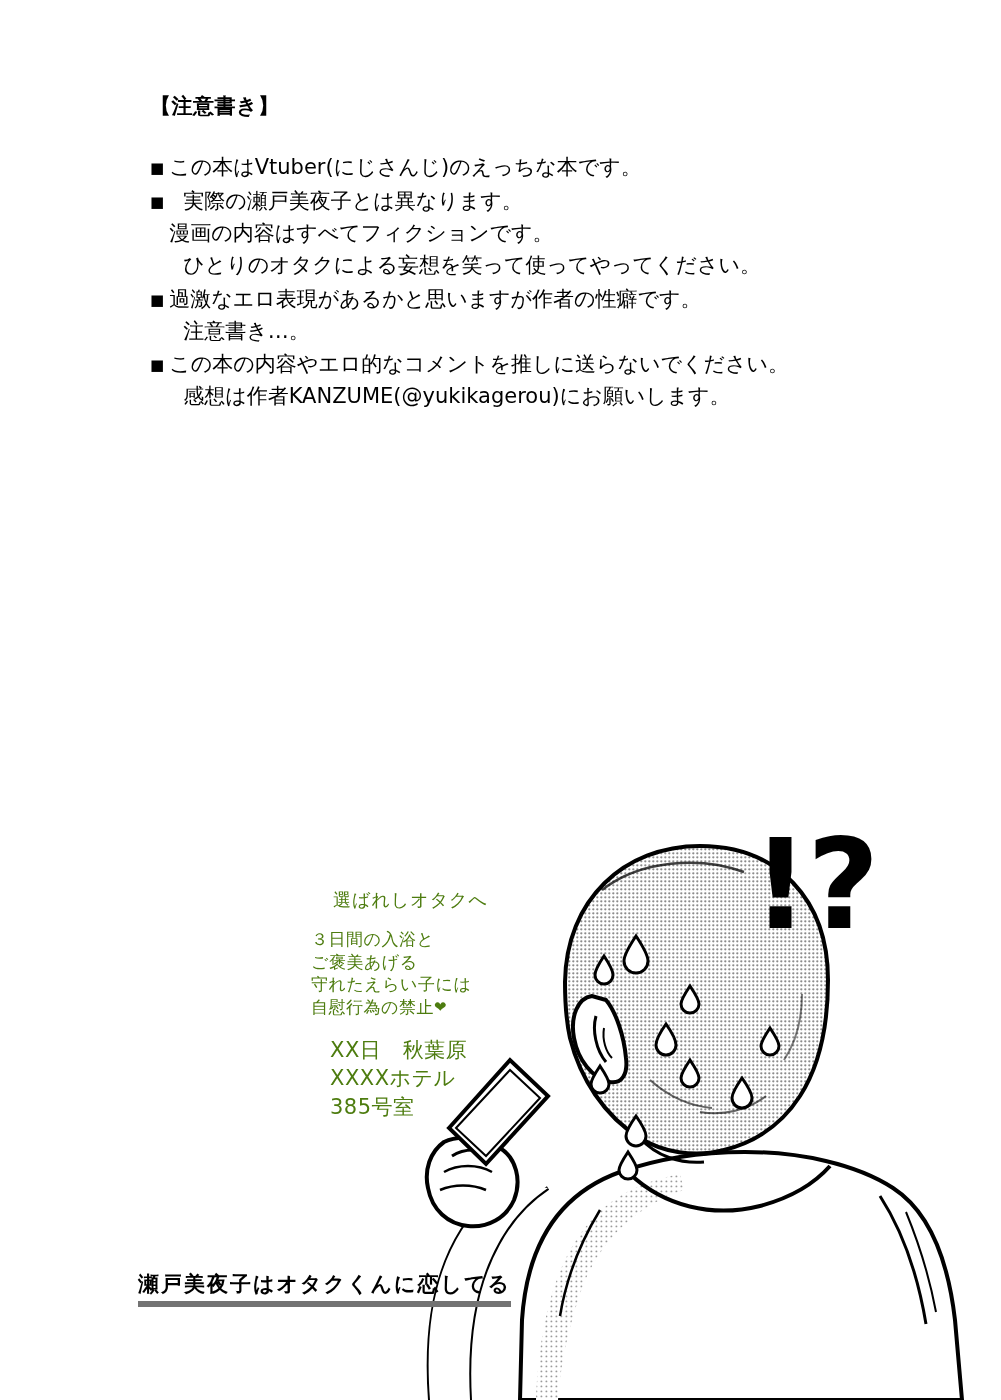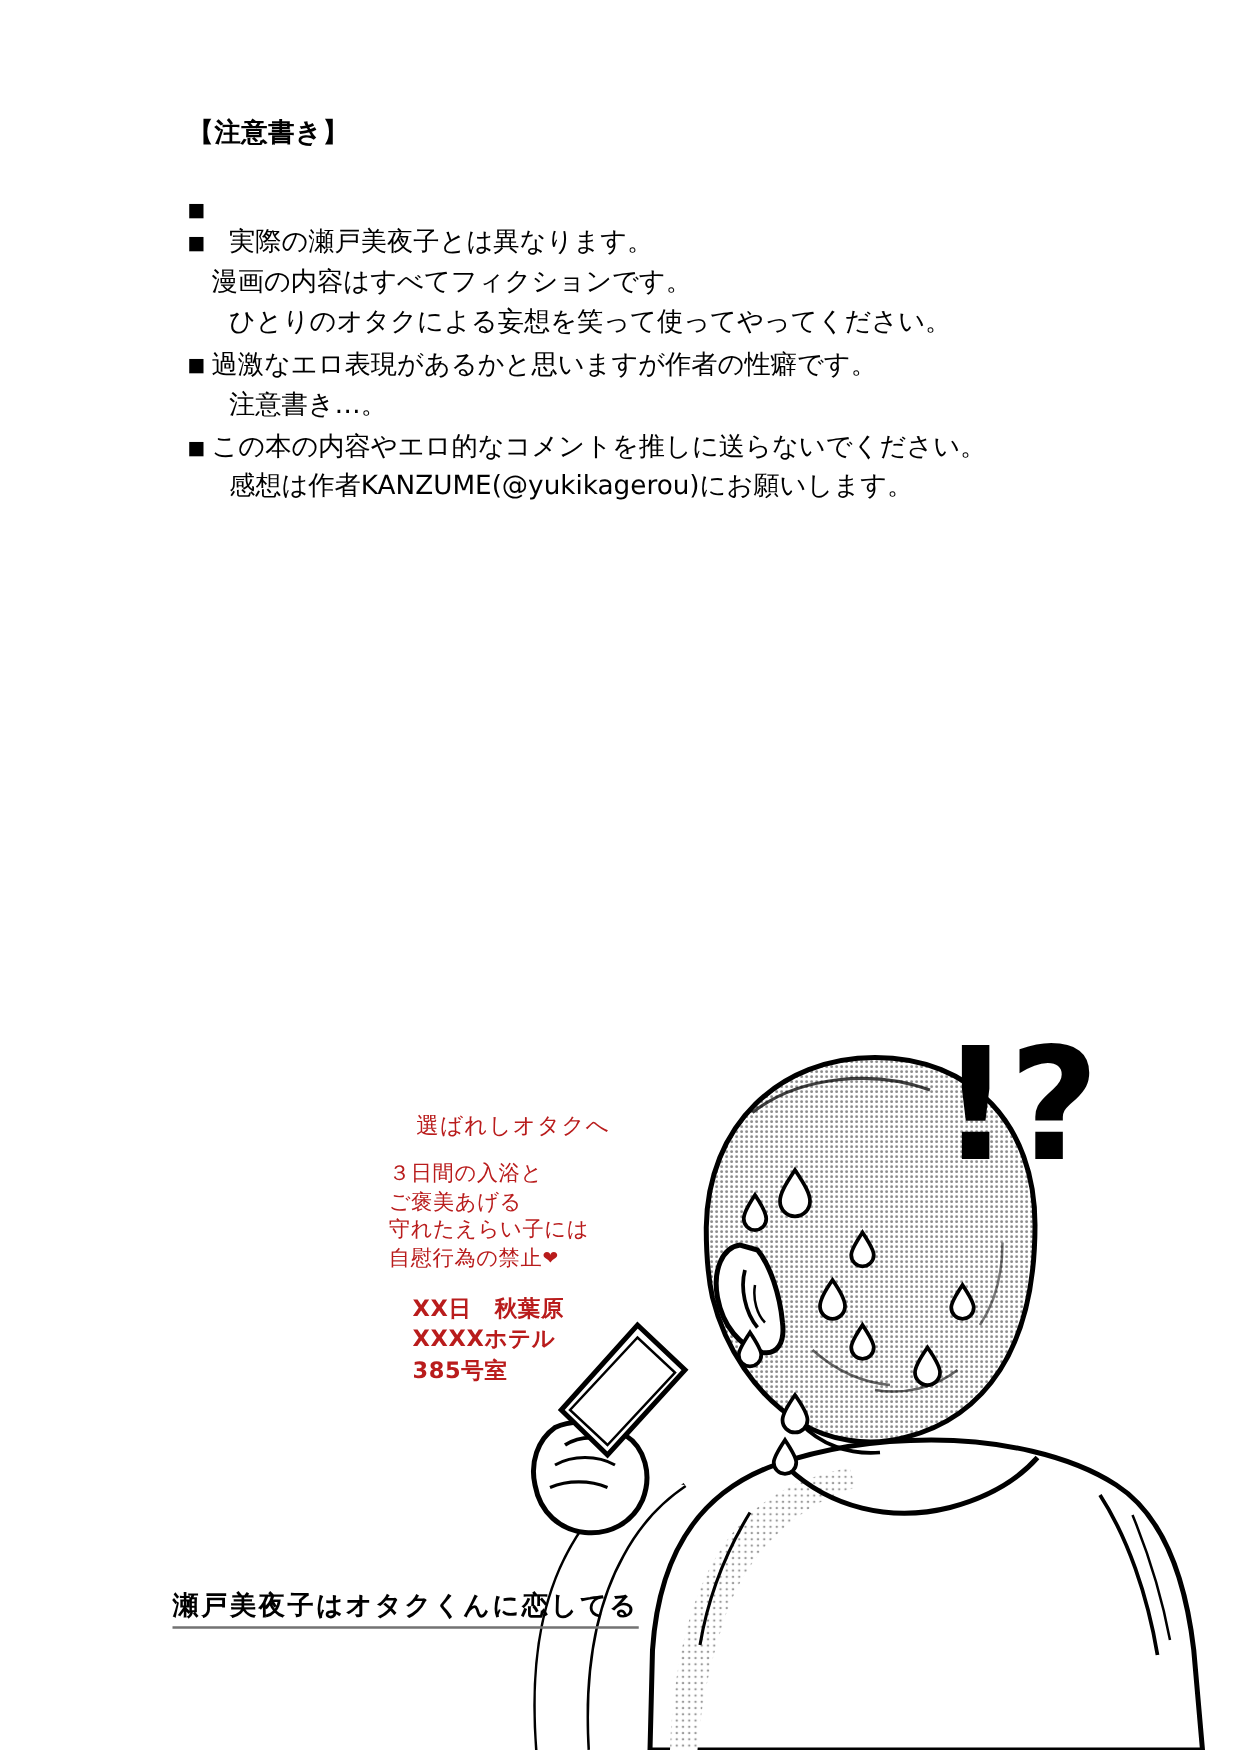--- a/index.html
+++ b/index.html
@@ -69,57 +69,56 @@
   .illo-svg {
     position: absolute;
     left: 0;
     top: 0;
   }
 
   
   .img-text {
     position: absolute;
     font-family: "DejaVu Sans", "Liberation Sans", sans-serif;
-    color: #b91c1c;
+    color: #4d7c0f;
     white-space: nowrap;
   }
   .msg-greeting {
     left: 333px;
     top: 128px;
     font-size: 18px;
     letter-spacing: 1px;
   }
   .msg-body {
     left: 311px;
     top: 168px;
     font-size: 17px;
     line-height: 1.33;
     letter-spacing: 0.5px;
   }
   .msg-addr {
     left: 330px;
     top: 276px;
-    font-size: 18px;
+    font-size: 21px;
     line-height: 1.35;
     letter-spacing: 0.5px;
-    font-weight: bold;
   }
   .heart {
     font-size: 15px;
     vertical-align: 1px;
   }
   .title-line {
     position: absolute;
     left: 138px;
     top: 510px;
     font-size: 21px;
     font-weight: 700;
     letter-spacing: 2px;
     white-space: nowrap;
-    border-bottom: 2px solid #737373;
+    border-bottom: 6px solid #737373;
     padding-bottom: 3px;
   }
   .excl {
     position: absolute;
     left: 752px;
     top: 62px;
     font-size: 125px;
     font-weight: 800;
     font-family: "DejaVu Sans", "Liberation Sans", sans-serif;
     letter-spacing: -2px;
@@ -131,20 +130,21 @@
 <body>
 
 <div class="notice">
   <div class="notice-title">【注意書き】</div>
 
   <ul class="notice-list">
 
     <li class="notice-item">
       <span class="bullet">■</span>
       <div class="notice-lines">
+        <div class="notice-line">この本はVtuber(にじさんじ)のえっちな本です。</div>
       </div>
     </li>
 
     <li class="notice-item">
       <span class="bullet">■</span>
       <div class="notice-lines">
         <div class="notice-line indent">実際の瀬戸美夜子とは異なります。</div>
         <div class="notice-line">漫画の内容はすべてフィクションです。</div>
         <div class="notice-line indent">ひとりのオタクによる妄想を笑って使ってやってください。</div>
       </div>

